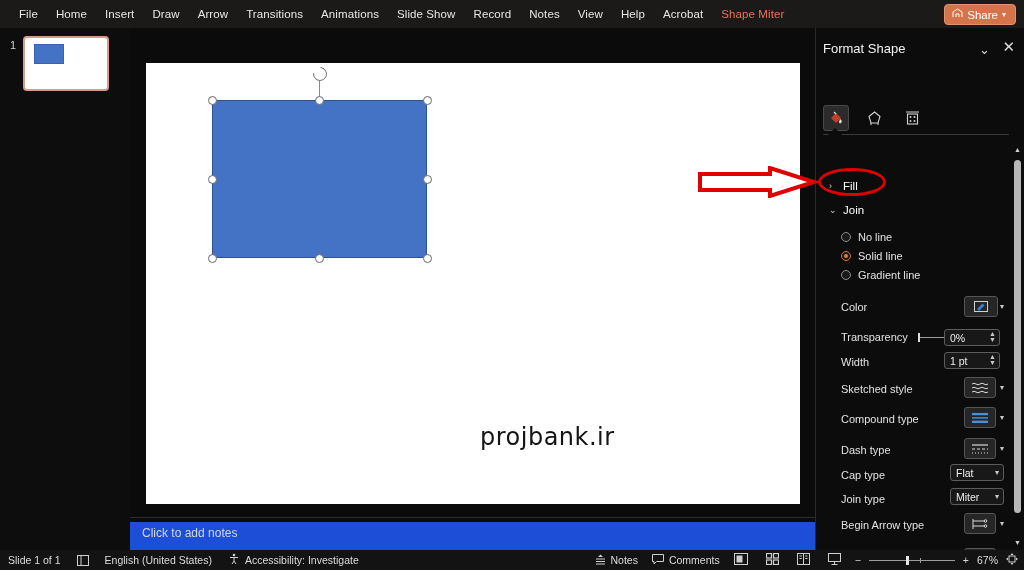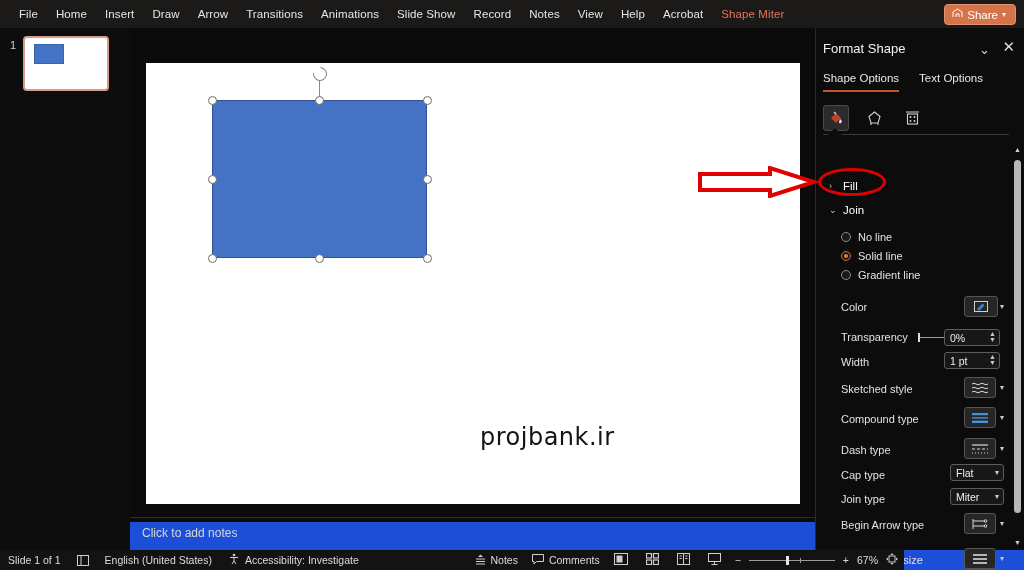--- a/index.html
+++ b/index.html
@@ -154,21 +154,21 @@
     position: absolute; left: 1px; top: 14px; width: 7px; height: 353px;
     background: #b8b8b8; border-radius: 4px;
   }
   .pscroll .up, .pscroll .dn {
     position: absolute; left: 0; width: 9px; text-align: center; font-size: 7px; color: #cfcfcf;
   }
   .pscroll .up { top: 0; } .pscroll .dn { bottom: 0; }
 
   
   .statusbar {
-    position: absolute; left: 0; top: 550px; width: 904px; height: 20px;
+    position: absolute; left: 0; top: 550px; width: 1024px; height: 20px;
     background: #141313; display: flex; align-items: center;
     font-size: 10.5px; color: #dcdcdc;
   }
   .sb { display: flex; align-items: center; gap: 5px; white-space: nowrap; }
   .sb-left { position: absolute; left: 8px; display: flex; align-items: center; gap: 16px; }
   .sb-right { position: absolute; right: 6px; display: flex; align-items: center; gap: 14px; }
   .zoom-track { position: relative; width: 86px; height: 10px; }
   .zoom-line { position: absolute; left: 0; top: 5px; width: 86px; height: 1px; background: #9d9d9d; }
   .zoom-knob { position: absolute; left: 37px; top: 1px; width: 3px; height: 9px; background: #e6e6e6; }
   .zoom-tick { position: absolute; left: 51px; top: 3px; width: 1px; height: 5px; background: #9d9d9d; }
@@ -242,24 +242,20 @@
 
     <div class="notes-sep"></div>
     <div class="notes-text">Click to add notes</div>
   </div>
 
   <div class="panel">
     <div class="panel-title">Format Shape</div>
     <div class="panel-chev">⌄</div>
     <div class="panel-close">✕</div>
 
-    <div class="opt-tabs">
-      <div class="opt-tab active">Shape Options</div>
-      <div class="opt-tab">Text Options</div>
-    </div>
 
     <div class="icon-tabs">
       <div class="icon-tab active">
         <svg width="17" height="17" viewBox="0 0 17 17">
           <path d="M3 8 L8 3 L13 8 L8 13 Z" fill="#c0402a"></path>
           <path d="M12 9 q3 2 1 4 q-2 1 -2 -1 z" fill="#e8e8e8"></path>
           <path d="M6 2 L8 4" stroke="#dcdcdc" stroke-width="1.2" fill="none"></path>
         </svg>
       </div>
       <div class="icon-tab">

